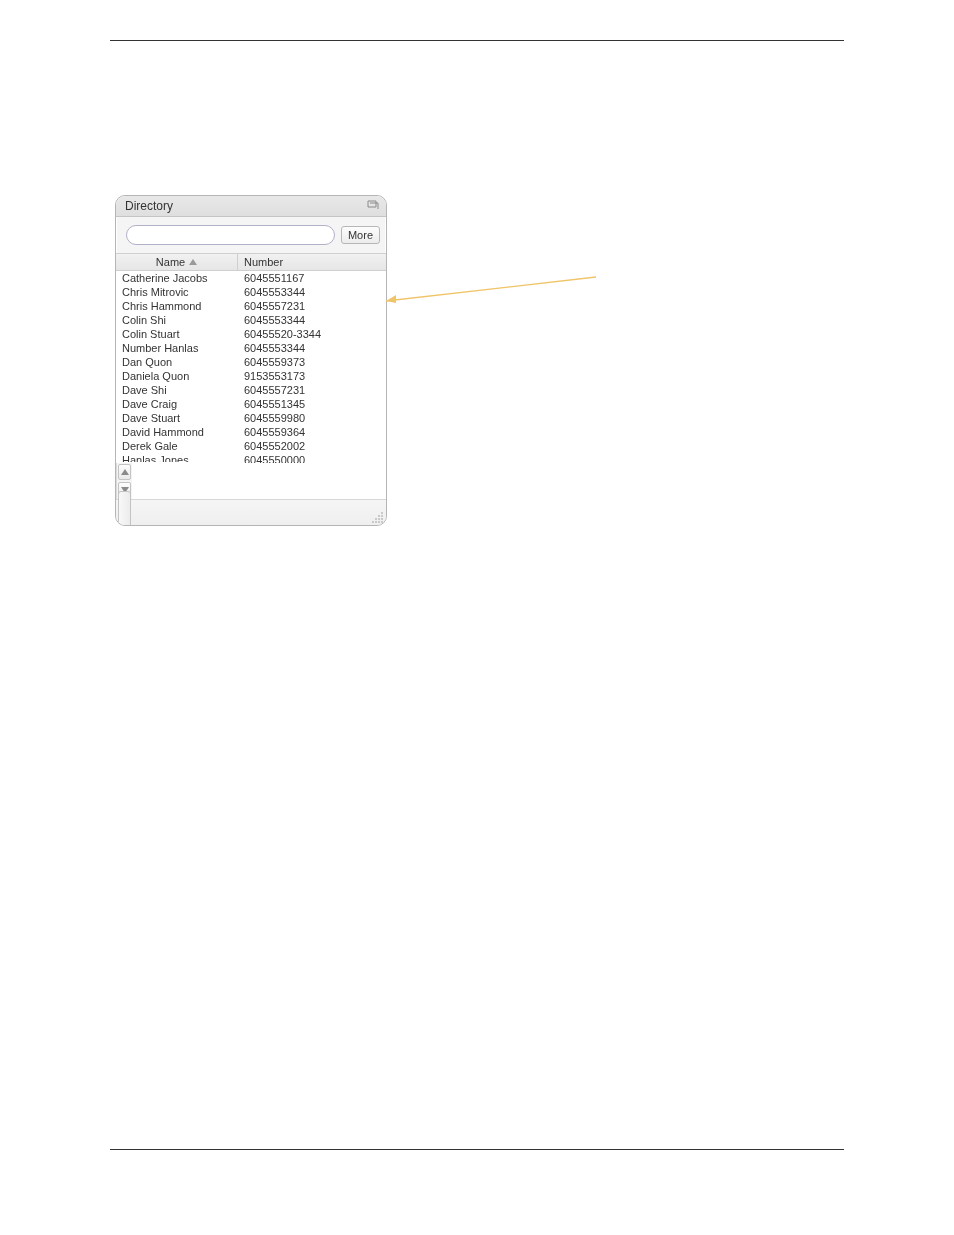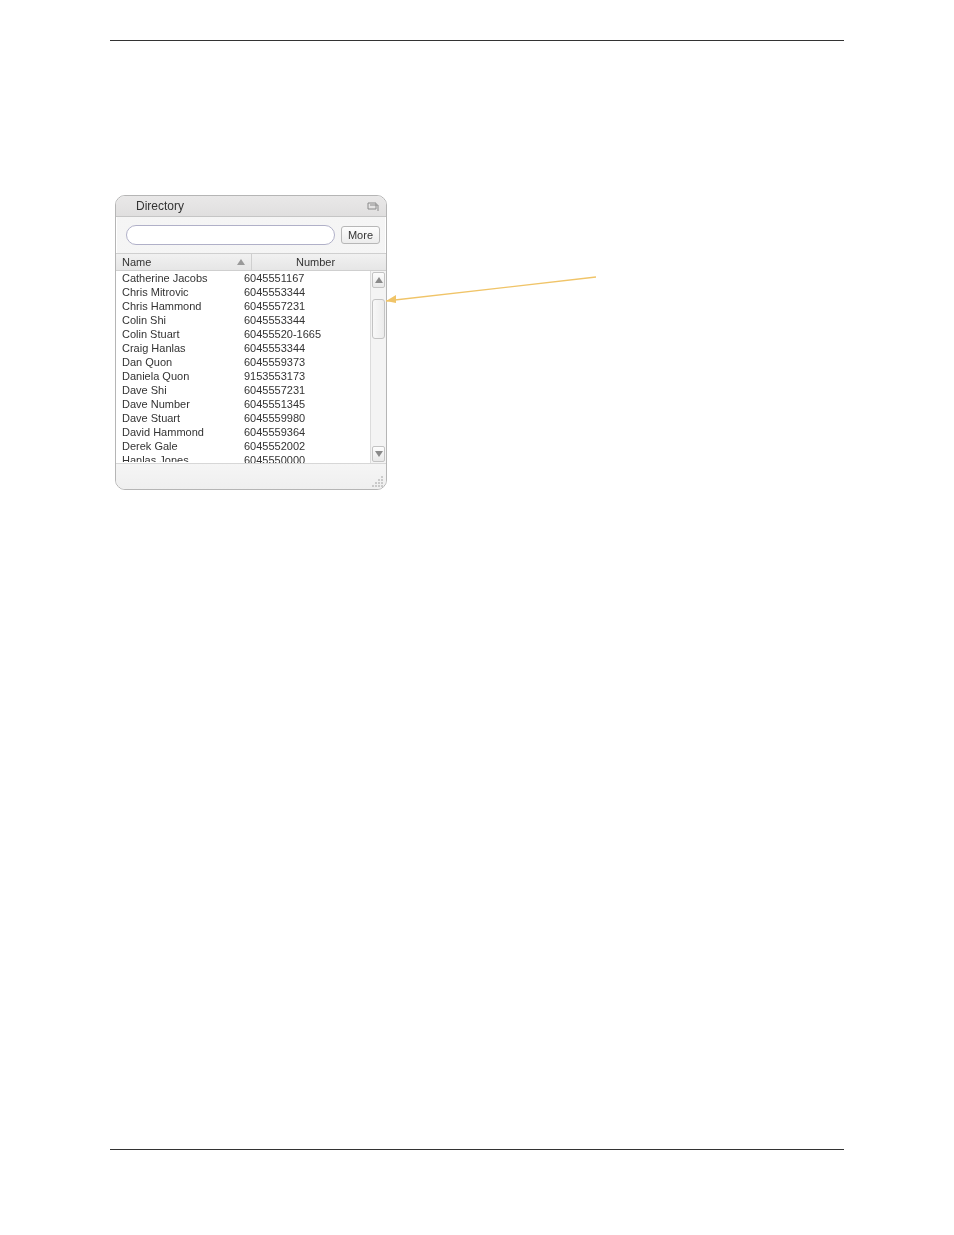--- a/index.html
+++ b/index.html
@@ -26,25 +26,25 @@
     top: 195px;
     width: 272px;
     border: 1px solid #b5b5b5;
     border-radius: 10px;
     background: linear-gradient(#f5f5f5,#f3f3f3);
     box-shadow: inset 0 0 0 1px #fff;
     overflow: hidden;
   }
   .panel-header {
     display: flex;
-    align-items: flex-end;
+    align-items: flex-start;
     justify-content: space-between;
     background: linear-gradient(#e9e8e8,#e0dfdf);
     border-bottom: 1px solid #c5c5c5;
-    padding: 3px 6px 3px 20px;
+    padding: 3px 6px 3px 9px;
     font-size: 12px;
     color: #333;
   }
   .panel-header .icon {
     width: 14px; height: 12px;
     display: flex; align-items: center; justify-content: center;
     color: #8a8a8a;
   }
   .panel-header .icon svg { width: 12px; height: 10px; }
   .toolbar {
@@ -90,27 +90,28 @@
     color: #333;
   }
   .th {
     display: flex;
     align-items: center;
     gap: 4px;
     padding: 2px 6px;
     border-right: 1px solid #cfcfcf;
     cursor: pointer;
   }
-  .th.name { width: 136px; justify-content: space-between; }
-  .th.number { flex: 1; border-right: none; margin-left: 38px; }
+  .th.name { width: 122px; justify-content: center; }
+  .th.number { flex: 1; border-right: none; }
   .sort-icon svg { width: 8px; height: 6px; display: block; }
   .table-body-wrap {
     position: relative;
     display: flex;
     background: #fff;
+    flex-direction: column;
   }
   .table-body {
     flex: 1;
     overflow: hidden;
     max-height: 218px;
   }
   .table-row {
     display: flex;
     font-size: 11px;
     color: #333;
@@ -221,40 +222,40 @@
         <div class="table-row">
           <div class="td name">Chris Hammond</div>
           <div class="td number">6045557231</div>
         </div>
         <div class="table-row">
           <div class="td name">Colin Shi</div>
           <div class="td number">6045553344</div>
         </div>
         <div class="table-row">
           <div class="td name">Colin Stuart</div>
-          <div class="td number">60455520-1665</div>
-        </div>
-        <div class="table-row">
-          <div class="td name">Craig Hanlas</div>
+          <div class="td number">60455520-3344</div>
+        </div>
+        <div class="table-row">
+          <div class="td name">Number Hanlas</div>
           <div class="td number">6045553344</div>
         </div>
         <div class="table-row">
           <div class="td name">Dan Quon</div>
           <div class="td number">6045559373</div>
         </div>
         <div class="table-row">
           <div class="td name">Daniela Quon</div>
           <div class="td number">9153553173</div>
         </div>
         <div class="table-row">
           <div class="td name">Dave Shi</div>
           <div class="td number">6045557231</div>
         </div>
         <div class="table-row">
-          <div class="td name">Dave Number</div>
+          <div class="td name">Dave Craig</div>
           <div class="td number">6045551345</div>
         </div>
         <div class="table-row">
           <div class="td name">Dave Stuart</div>
           <div class="td number">6045559980</div>
         </div>
         <div class="table-row">
           <div class="td name">David Hammond</div>
           <div class="td number">6045559364</div>
         </div>

